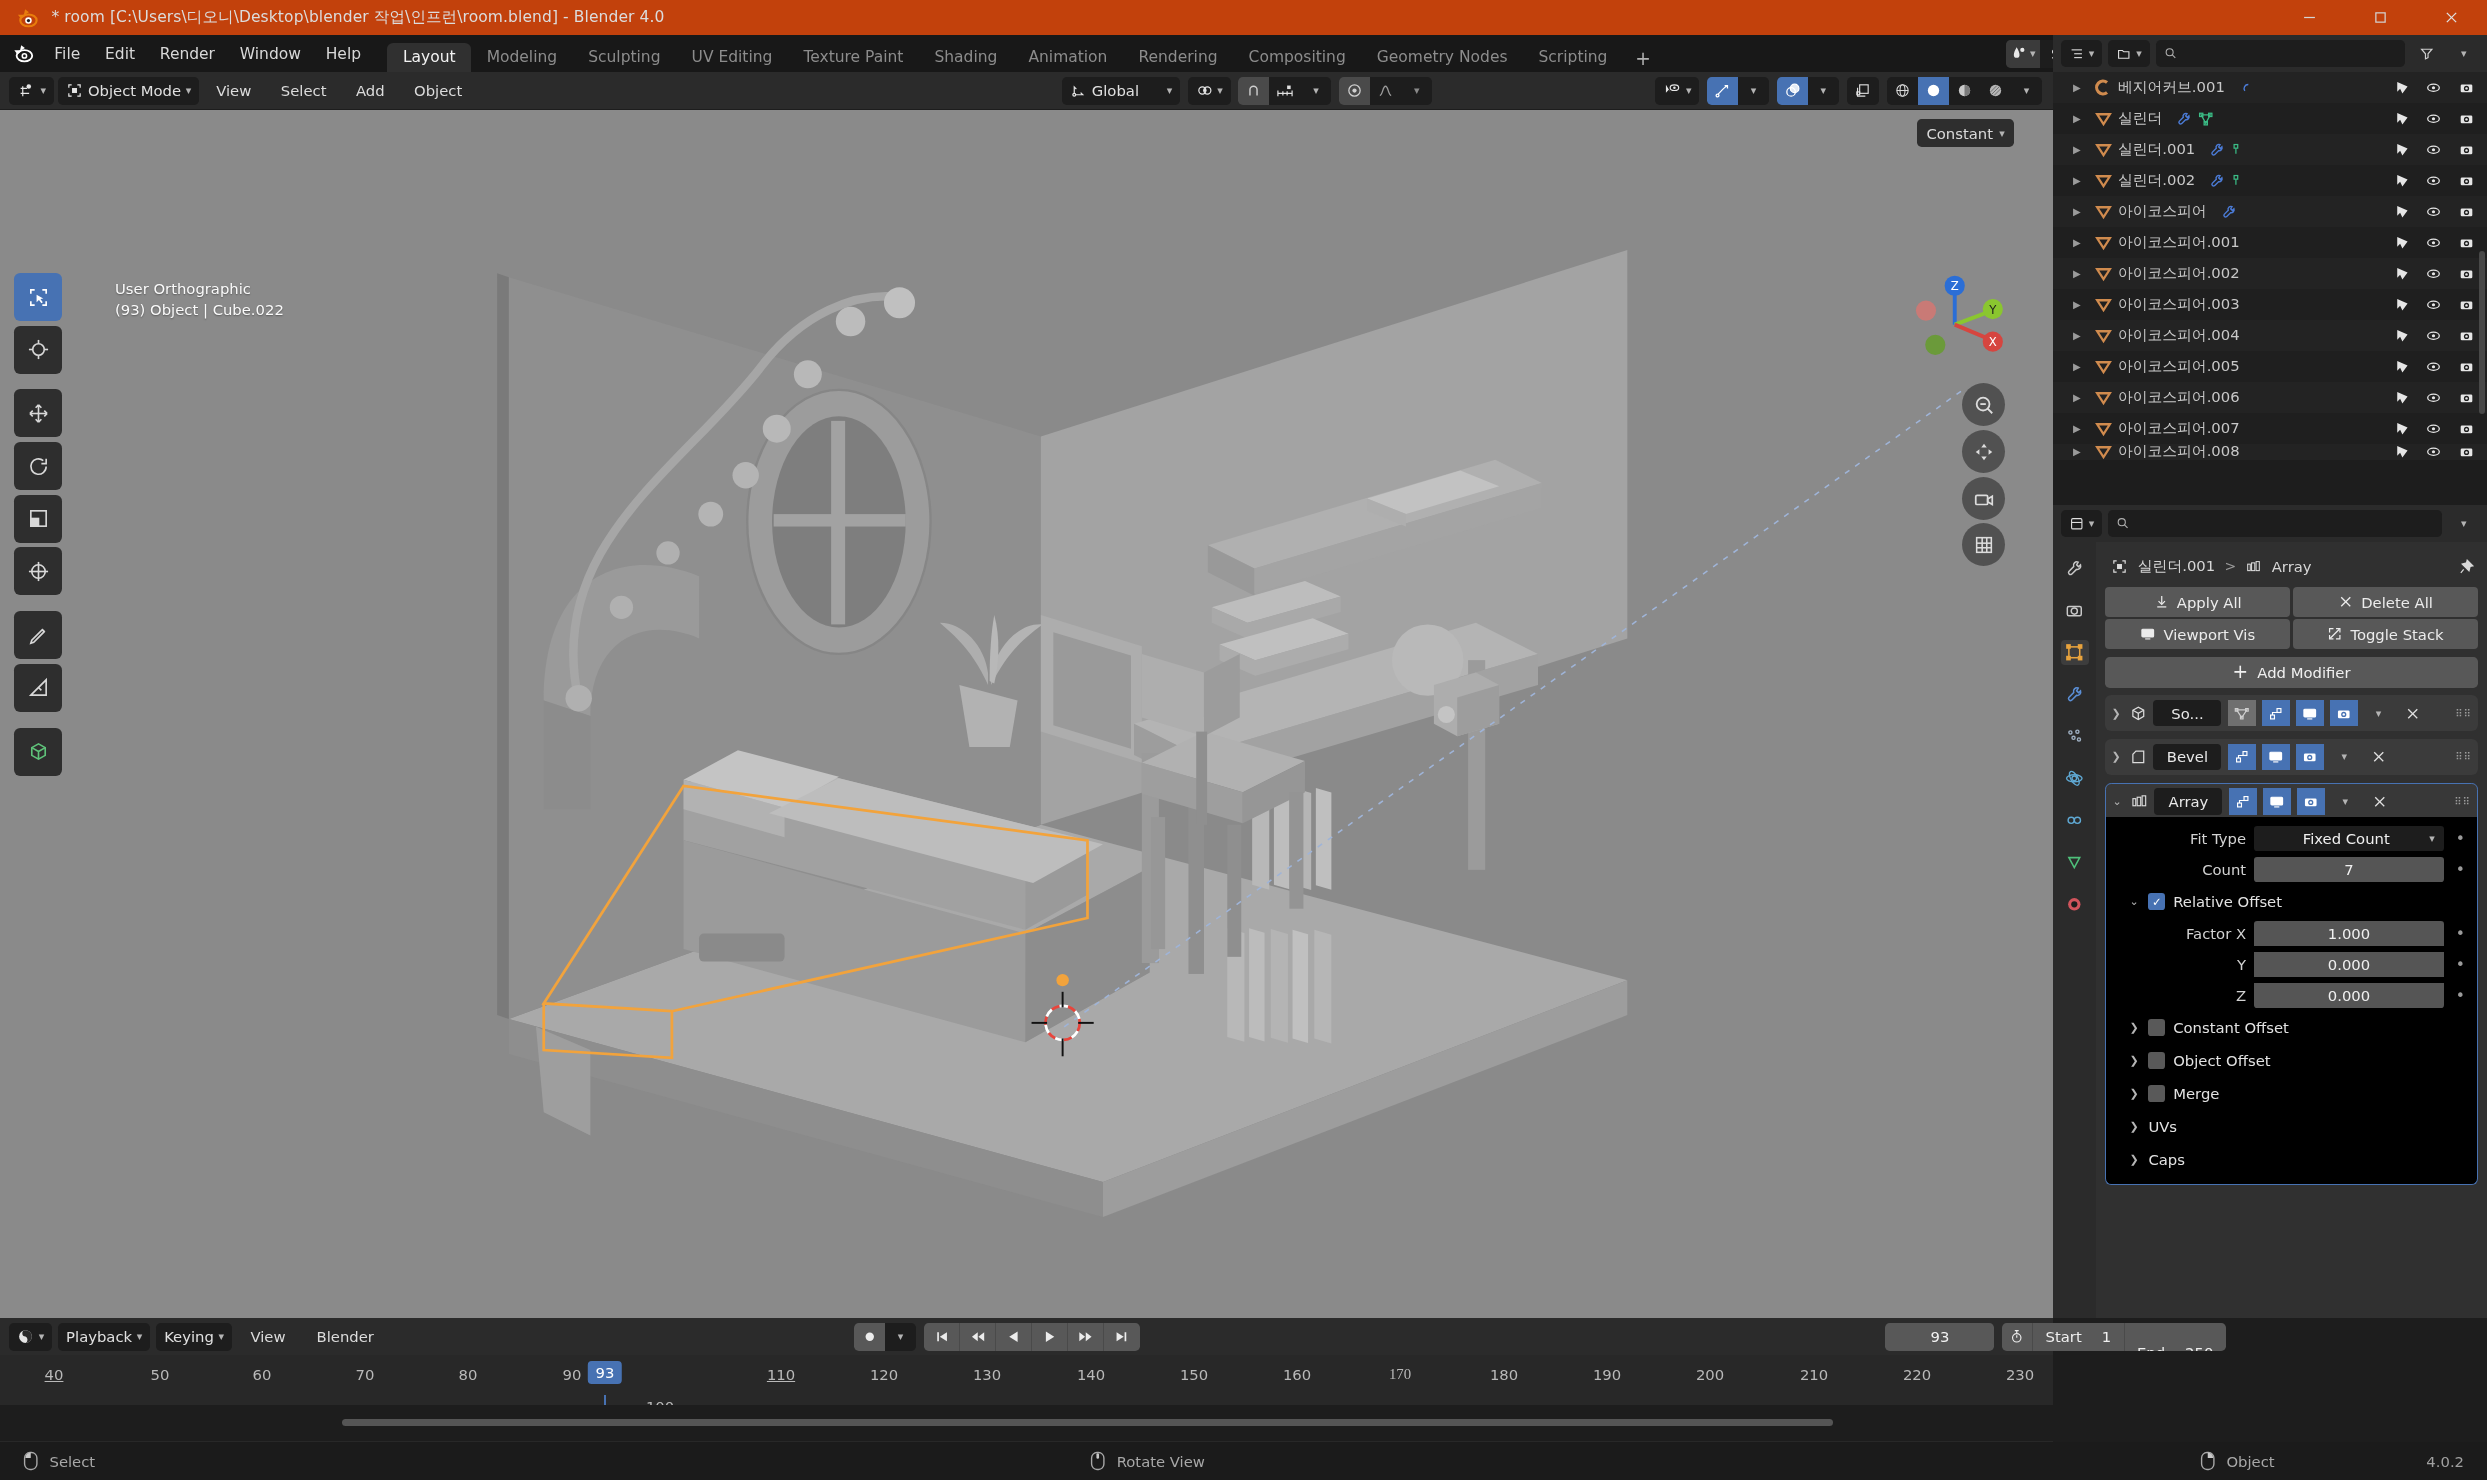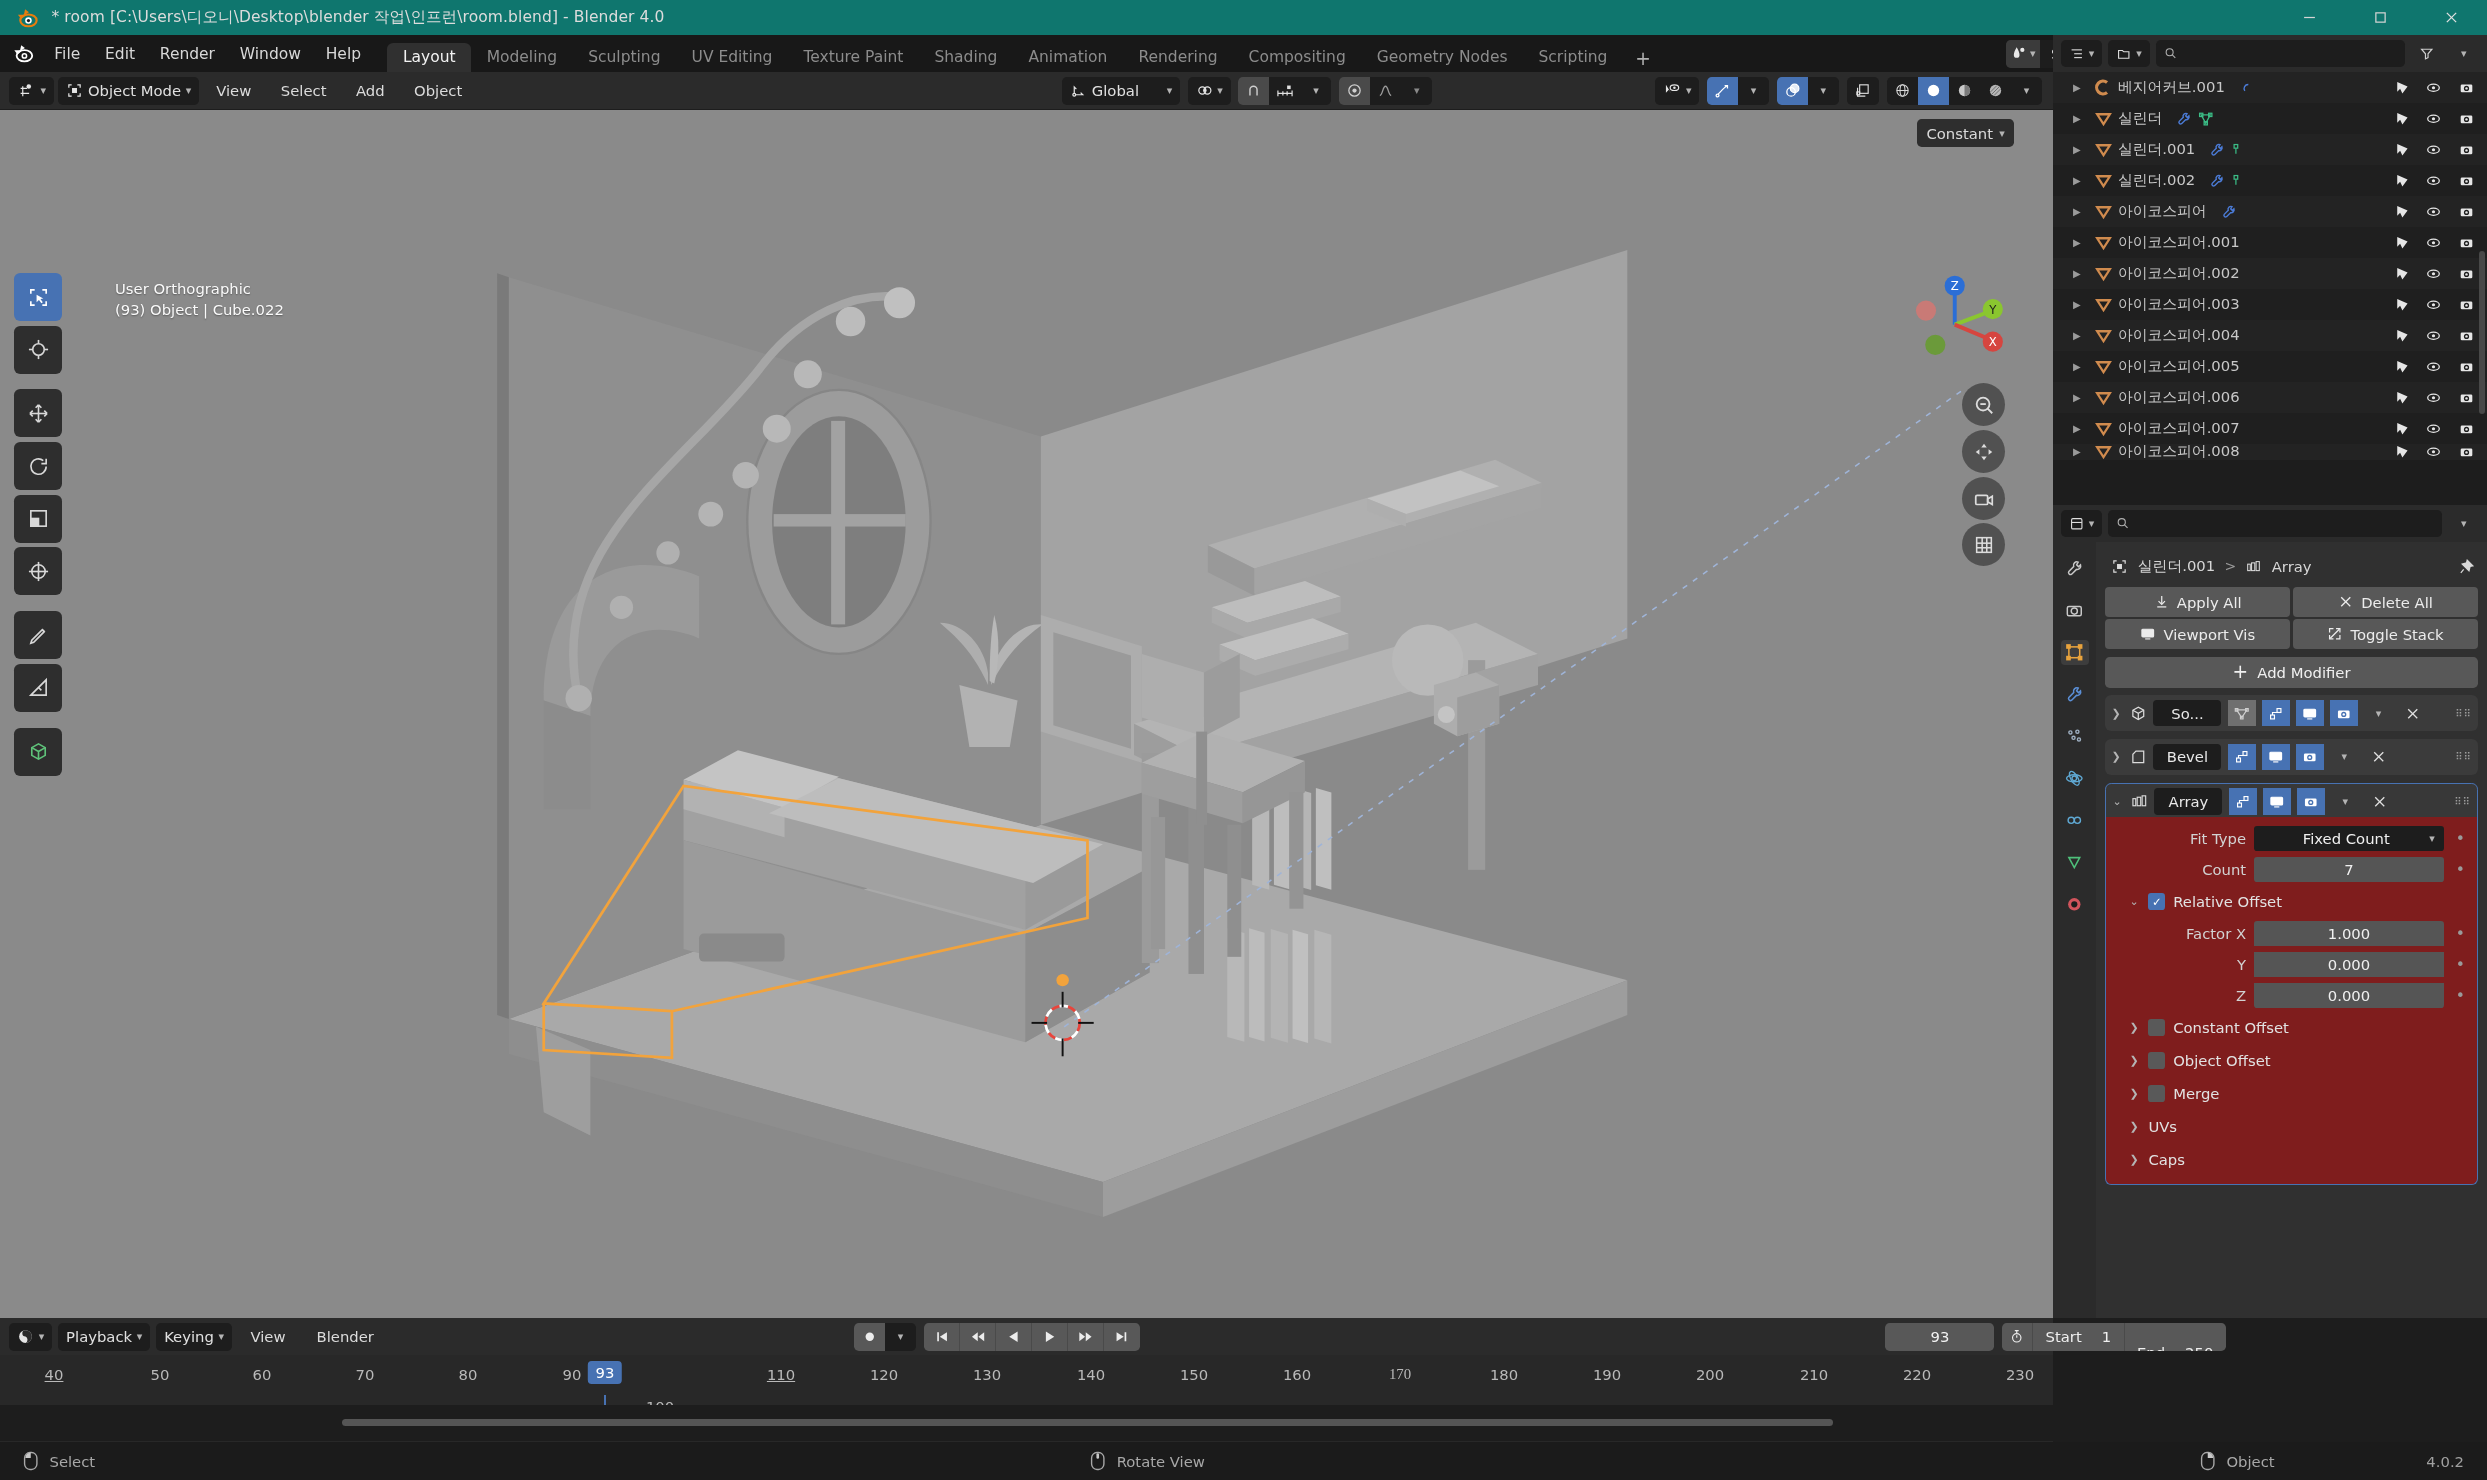--- a/index.html
+++ b/index.html
@@ -8,21 +8,21 @@
     background: #1d1d1d;
     font-family: "DejaVu Sans", "Liberation Sans", sans-serif;
     overflow: hidden;
     color: #e5e5e5;
   }
   #app { position: relative; width: 2487px; height: 1481px; }
 
   
   .titlebar {
     position: absolute; left: 0; top: 0; width: 2487px; height: 35px;
-    background: #0f766e; display: flex; align-items: center;
+    background: #c2410c; display: flex; align-items: center;
   }
   .tb-logo { width: 36px; height: 23px; margin-left: 9.3px; display:flex; align-items:center; justify-content:center; }
   .tb-title { font-size: 15.5px; color: #dcdcdc; margin-left: 6.2px; letter-spacing: 0.1px; white-space: nowrap; }
   .tb-btns { position:absolute; right: 0; top: 0; height: 35px; display:flex; }
   .tb-btn { width: 71px; height: 35px; display:flex; align-items:center; justify-content:center; color:#d4d4d4; }
 
   
   .topbar {
     position: absolute; left:0; top:35px; width:2487px; height:37px;
     background: #181818; display:flex; align-items:center; padding-left: 7.8px;
@@ -108,21 +108,21 @@
   .prop-row2 { display:flex; gap: 3.1px; margin-top: 4.7px; }
   .prop-btn { flex:1; background:#585858; height: 29.5px; border-radius:3.9px; display:flex; align-items:center; justify-content:center; gap:7.8px; font-size:14.8px; color:#ececec; }
   .add-mod { margin-top: 7.8px; background:#585858; height: 31px; border-radius:4.7px; display:flex; align-items:center; justify-content:center; gap: 9.3px; font-size:14.8px; color:#f0f0f0; }
   .mod-card { margin-top: 7.8px; background:#3b3b3b; border-radius:6.2px; padding: 4.7px 6.2px; display:flex; align-items:center; gap: 6.2px; }
   .mod-card.active { border: 1.6px solid #4772b3; background:#383838; }
   .mod-name { background:#1d1d1d; border-radius:3.9px; height:26.4px; min-width: 68px; display:flex; align-items:center; justify-content:center; padding: 0 9.3px; font-size:14.8px; color:#e8e8e8; }
   .mod-tog { width: 28px; height:26.4px; display:flex; align-items:center; justify-content:center; }
   .mod-tog.on { background:#4772b3; }
   .mod-tog.half { background:#6f6f6f; }
   .mod-grip { margin-left:auto; color:#9c9c9c; font-size:10px; letter-spacing:0.8px; line-height:5.4px; }
-  .mod-body { background:#7f1d1d; border-left:1.6px solid #4772b3; border-right:1.6px solid #4772b3; border-bottom:1.6px solid #4772b3; border-radius: 0 0 6.2px 6.2px; padding: 6.2px 7.8px 7.8px 7.8px; margin-top:-3.1px; }
+  .mod-body { background:#000000; border-left:1.6px solid #4772b3; border-right:1.6px solid #4772b3; border-bottom:1.6px solid #4772b3; border-radius: 0 0 6.2px 6.2px; padding: 6.2px 7.8px 7.8px 7.8px; margin-top:-3.1px; }
   .frow { display:flex; align-items:center; height: 31px; gap: 7.8px; }
   .flabel { width: 132px; text-align:right; font-size:14.8px; color:#d2d2d2; }
   .fval { flex:1; background:#555; height:25px; border-radius:3.1px; display:flex; align-items:center; justify-content:center; font-size:14.8px; color:#f0f0f0; position:relative; }
   .fval.dark { background:#1d1d1d; justify-content:space-between; padding: 0 9.3px; }
   .fdot { width: 17px; text-align:center; color:#9a9a9a; font-size:15.5px; }
   .fstack .fval { border-radius:0; }
   .fstack .frow:first-child .fval { border-radius: 3.1px 3.1px 0 0; }
   .fstack .frow:last-child .fval { border-radius: 0 0 3.1px 3.1px; }
   .sub-head { display:flex; align-items:center; gap: 7.8px; height: 33px; padding-left: 15.5px; font-size:14.8px; color:#e2e2e2; }
   .cbox { width: 17px; height:17px; border-radius:3.1px; background:#4772b3; display:flex; align-items:center; justify-content:center; color:#fff; font-size:11.7px; }

